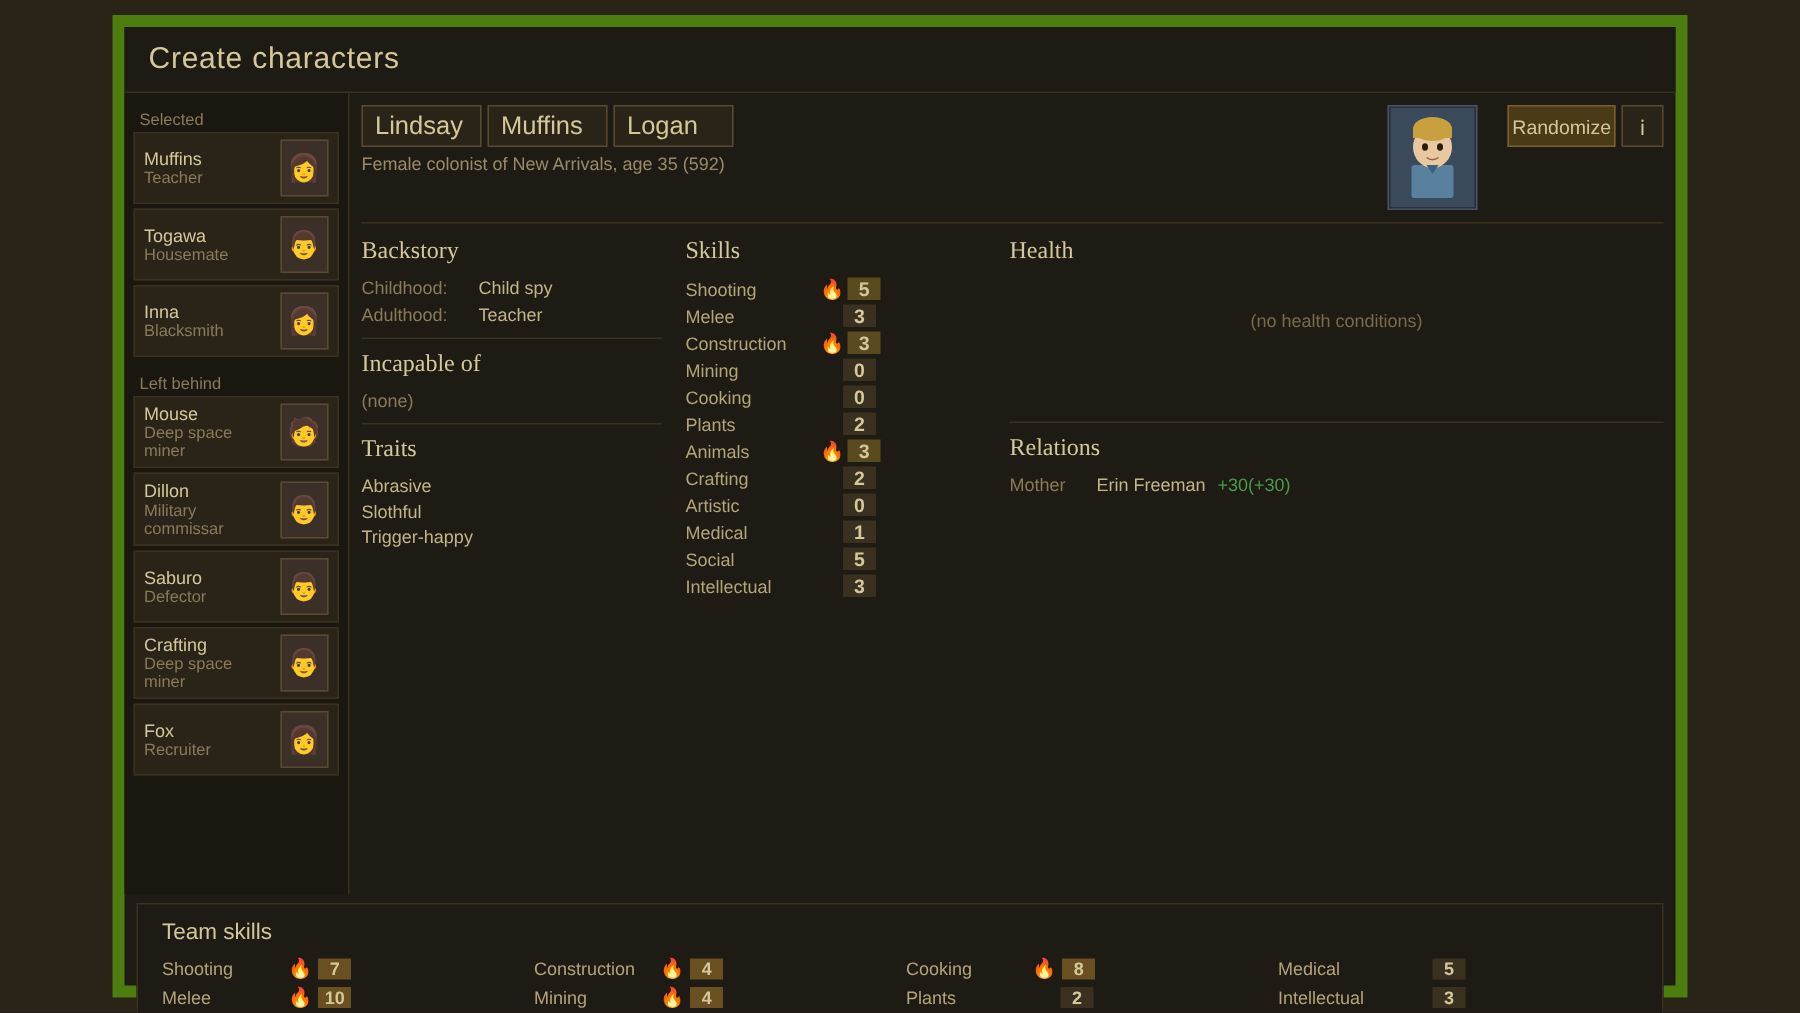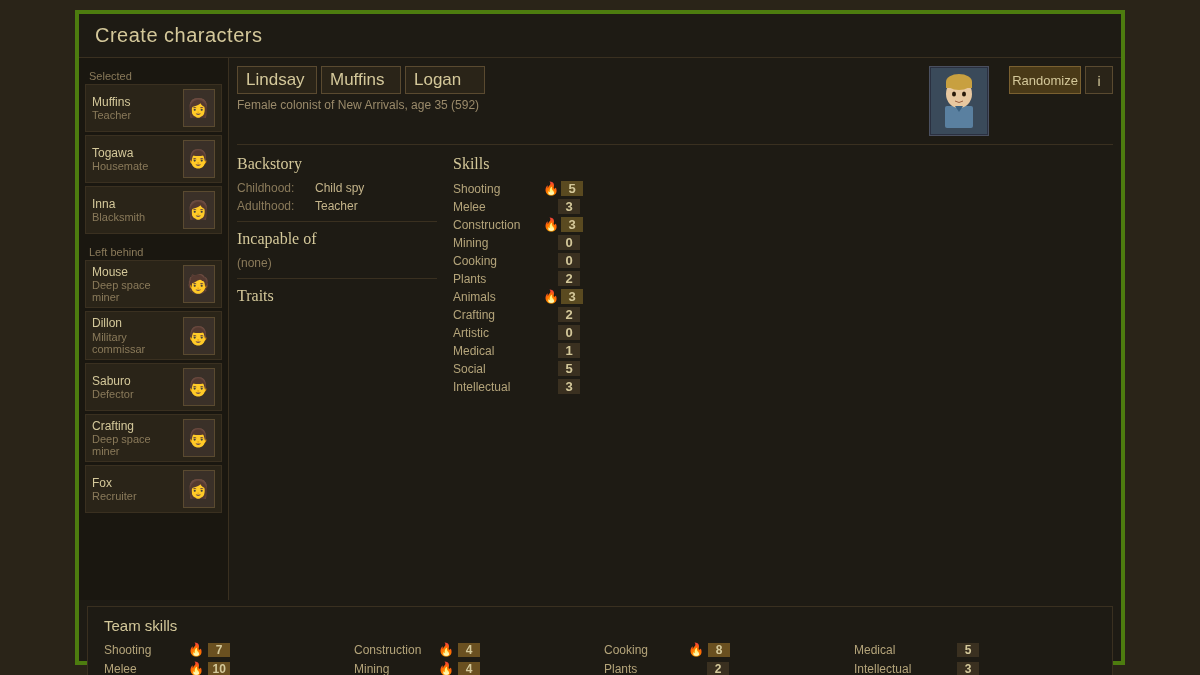--- a/index.html
+++ b/index.html
@@ -10,21 +10,21 @@
       height: 675px;
       overflow: hidden;
       display: flex;
       align-items: center;
       justify-content: center;
     }
     .main-window {
       width: 1050px;
       height: 655px;
       background: #1e1b14;
-      border: 4px solid #4d7c0f;
+      border: 8px solid #4d7c0f;
       position: relative;
     }
     .title-bar {
       background: #1e1b14;
       padding: 10px 16px;
       border-bottom: 1px solid #3a3020;
     }
     .title-bar h1 {
       color: #d4c89a;
       font-size: 20px;
@@ -418,20 +418,25 @@
           </div>
 
           <hr class="divider-h">
 
           <div class="section-title">Incapable of</div>
           <div class="incapable-value">(none)</div>
 
           <hr class="divider-h">
 
           <div class="section-title">Traits</div>
+          <div id="traits-list">
+              <div class="trait">Abrasive</div>
+              <div class="trait">Slothful</div>
+              <div class="trait">Trigger-happy</div>
+            </div>
         </div>
 
         <div class="col-mid">
           <div class="section-title">Skills</div>
           <div id="skills-list">
               <div class="skill-row">
                 <span class="skill-name">Shooting</span>
                 <span class="skill-icon">🔥</span>
                 <span class="skill-val highlight">5</span>
               </div>
@@ -486,20 +491,35 @@
                 <span class="skill-val">5</span>
               </div>
               <div class="skill-row">
                 <span class="skill-name">Intellectual</span>
                 <span style="width:15px;display:inline-block;"></span>
                 <span class="skill-val">3</span>
               </div>
             </div>
         </div>
 
+        <div class="col-right">
+          <div class="section-title">Health</div>
+          <div class="health-no-conditions">(no health conditions)</div>
+
+          <hr class="divider-h" style="margin-top: 60px;">
+
+          <div class="section-title">Relations</div>
+          <div id="relations-list">
+              <div class="relations-row">
+                <span class="rel-type">Mother</span>
+                <span class="rel-name">Erin Freeman</span>
+                <span class="rel-score" style="color:#4a9a4a">+30(+30)</span>
+              </div>
+            </div>
+        </div>
       </div>
     </div>
   </div>
 
   <div class="team-skills-panel">
     <div class="team-skills-title">Team skills</div>
     <div class="team-skills-grid" id="team-skills-grid">
         <div class="ts-row">
           <span class="ts-name">Shooting</span>
           <span class="ts-icon">🔥</span>

